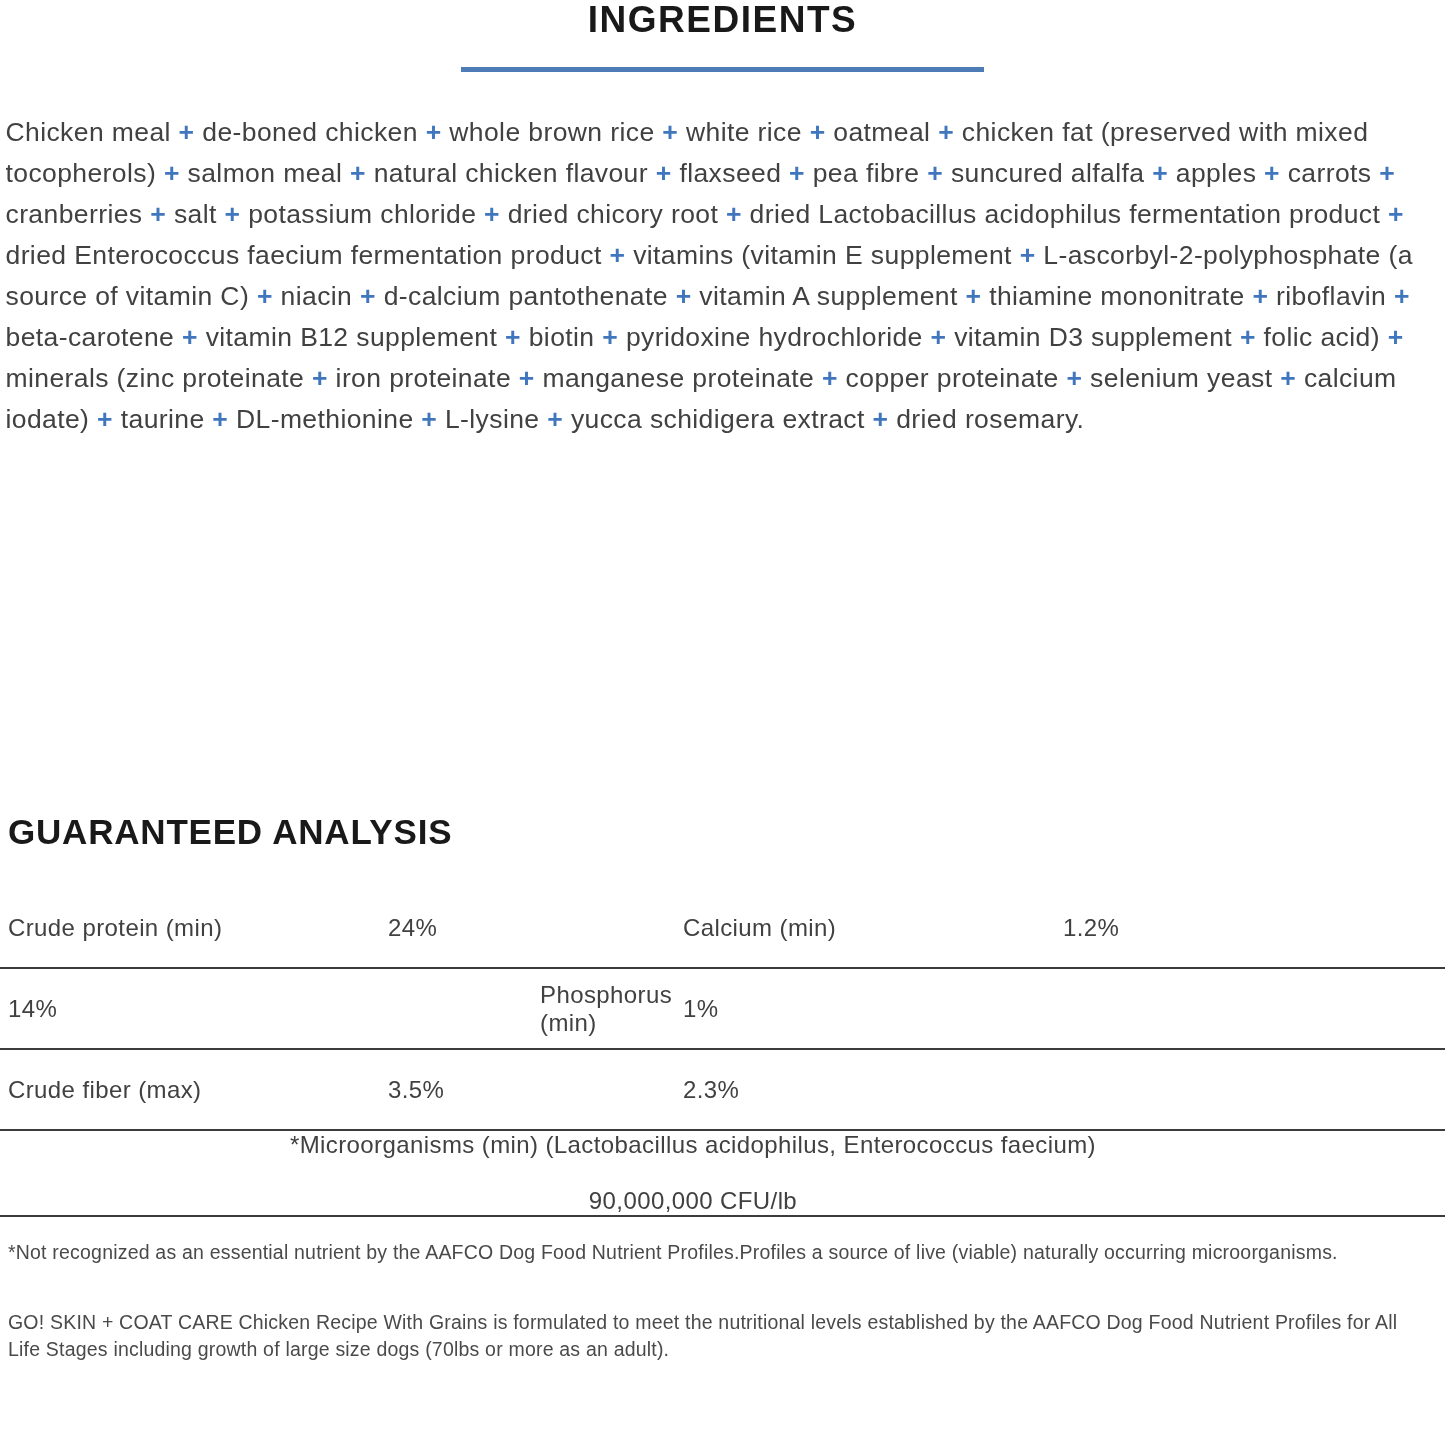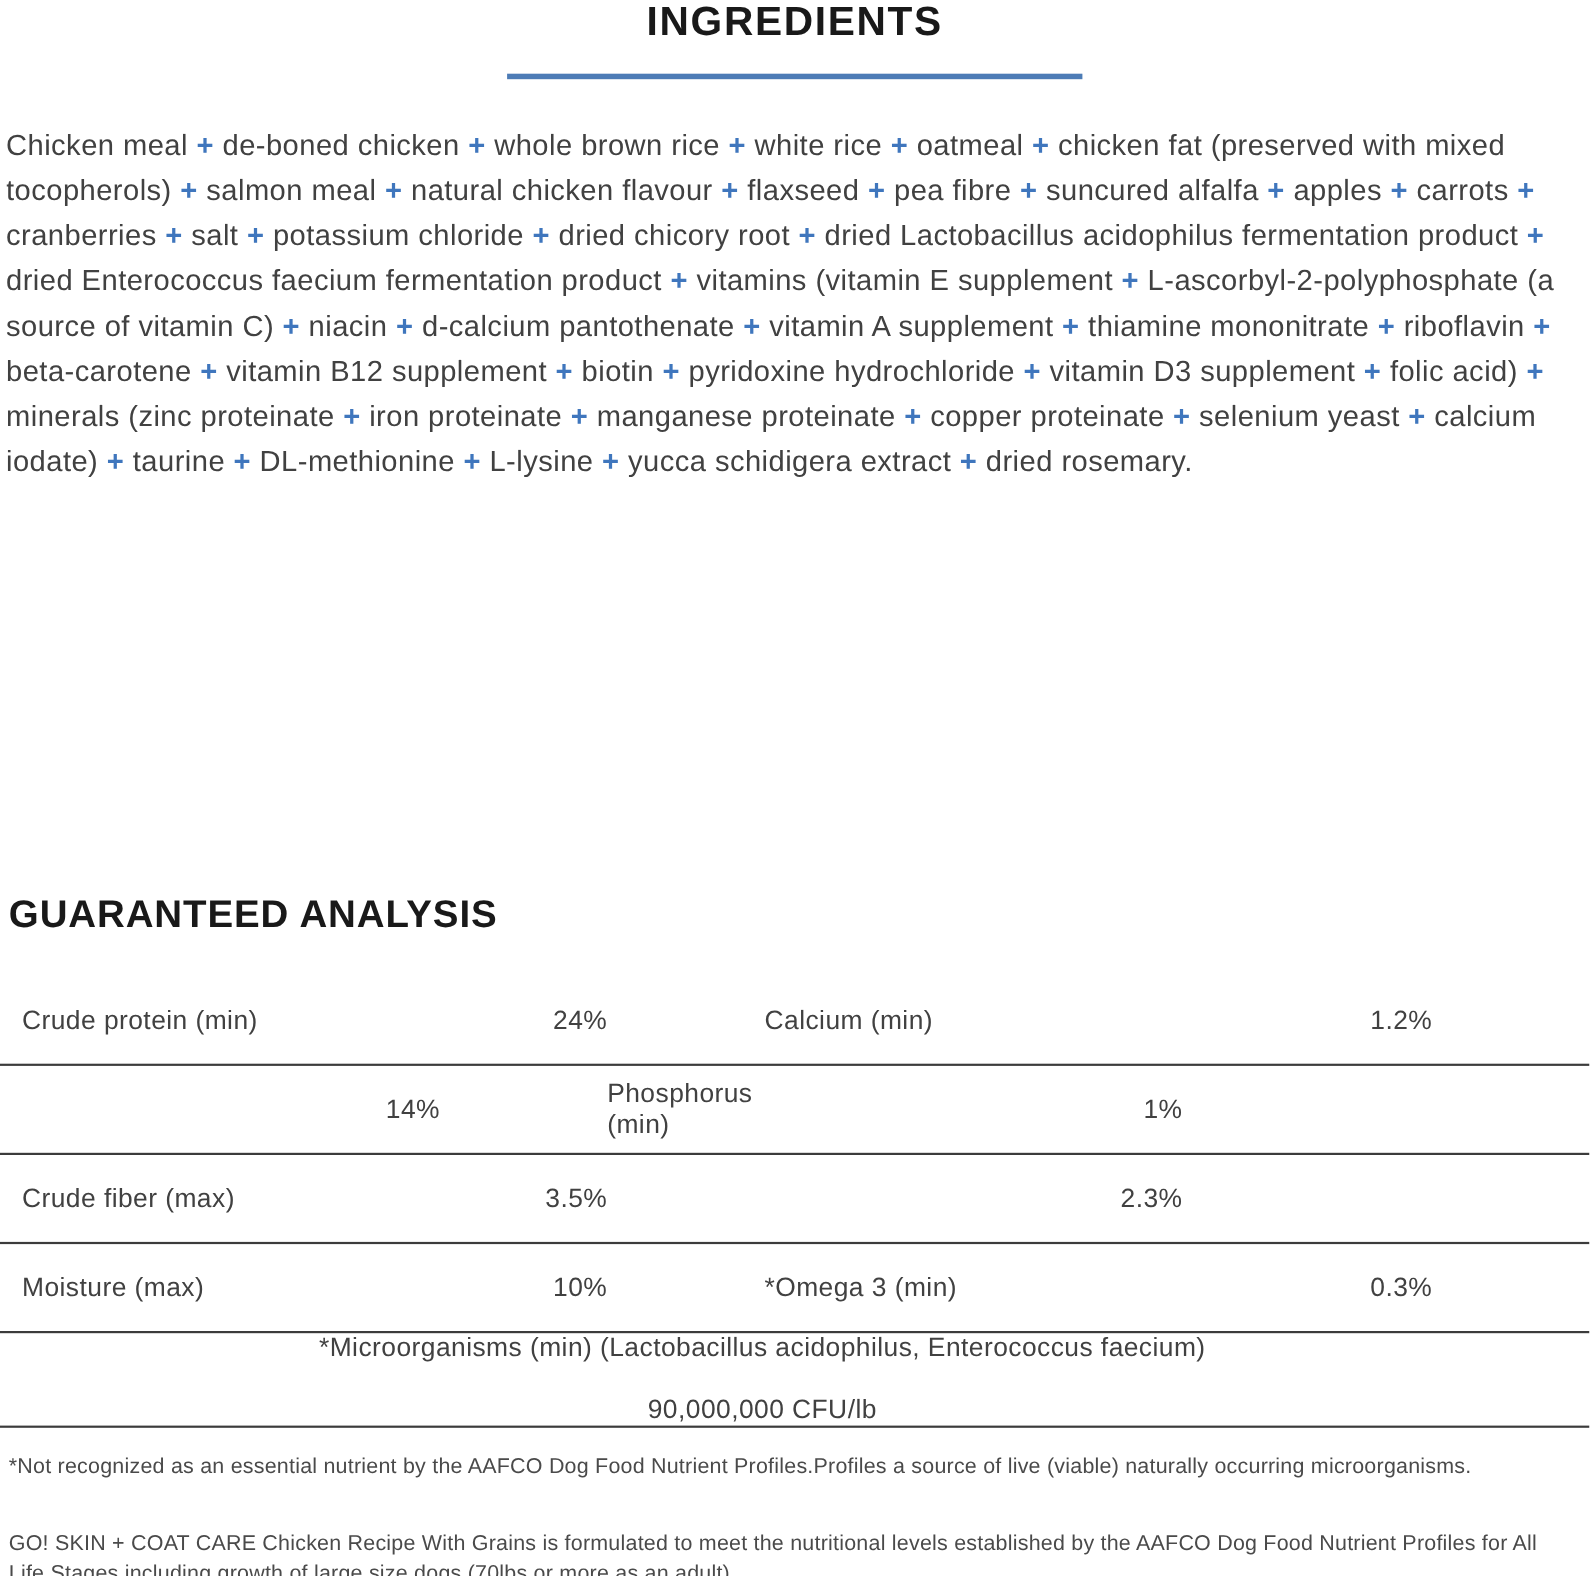--- a/index.html
+++ b/index.html
@@ -57,27 +57,27 @@
     letter-spacing: 0.8px;
     color: #191919;
   }
   .ga-table { margin-top: 35px; }
   .ga-row {
     display: grid;
     grid-template-columns: 380px 152px 143px 380px 227px;
     align-items: center;
     height: 79px;
     border-bottom: 2px solid #3c3c3c;
-    padding-left: 20px;
+    padding-left: 8px;
     font-size: 24px;
     letter-spacing: 0.4px;
     color: #414141;
   }
   .ga-label { text-align: left; }
-  .ga-value { text-align: right; }
+  .ga-value { }
   .ga-footer-row {
     display: flex;
     justify-content: space-between;
     align-items: center;
     height: 84px;
     border-bottom: 2px solid #3c3c3c;
     padding: 0 67px 0 8px;
     font-size: 24px;
     letter-spacing: 0.4px;
     color: #414141;
@@ -127,27 +127,20 @@
         <span class="ga-spacer"></span>
         <span class="ga-label">Phosphorus (min)</span>
         <span class="ga-value">1%</span>
       </div>
       <div class="ga-row">
         <span class="ga-label">Crude fiber (max)</span>
         <span class="ga-value">3.5%</span>
         <span class="ga-spacer"></span>
         <span class="ga-value">2.3%</span>
       </div>
-      <div class="ga-row">
-        <span class="ga-label">Moisture (max)</span>
-        <span class="ga-value">10%</span>
-        <span class="ga-spacer"></span>
-        <span class="ga-label">*Omega 3 (min)</span>
-        <span class="ga-value">0.3%</span>
-      </div>
     </div>
 
   <div class="ga-footer-row">
     <span class="ga-label">*Microorganisms (min) (Lactobacillus acidophilus, Enterococcus faecium)</span>
     <span class="ga-value">90,000,000 CFU/lb</span>
   </div>
 
   <p class="footnote">*Not recognized as an essential nutrient by the AAFCO Dog Food Nutrient Profiles.Profiles a source of live (viable) naturally occurring microorganisms.</p>
 
   <p class="statement">GO! SKIN + COAT CARE Chicken Recipe With Grains is formulated to meet the nutritional levels established by the AAFCO Dog Food Nutrient Profiles for All Life Stages including growth of large size dogs (70lbs or more as an adult).</p>

